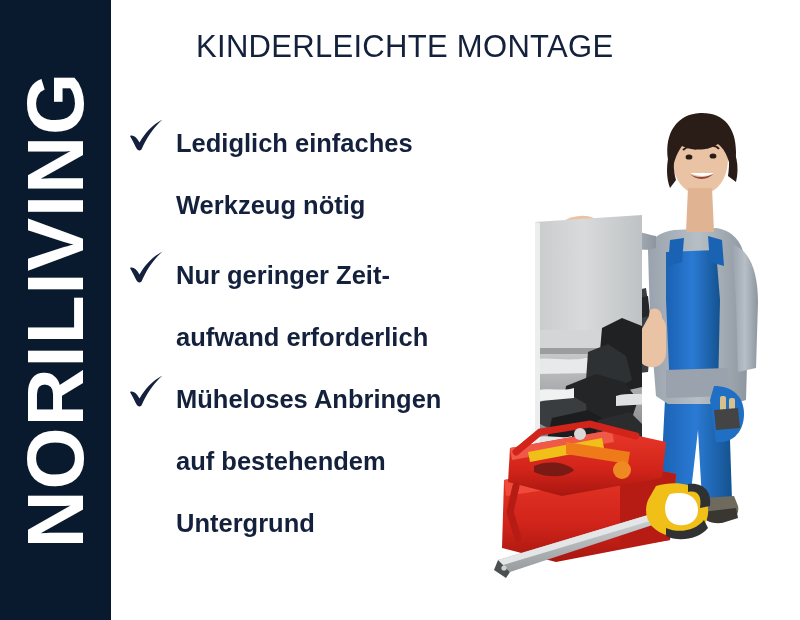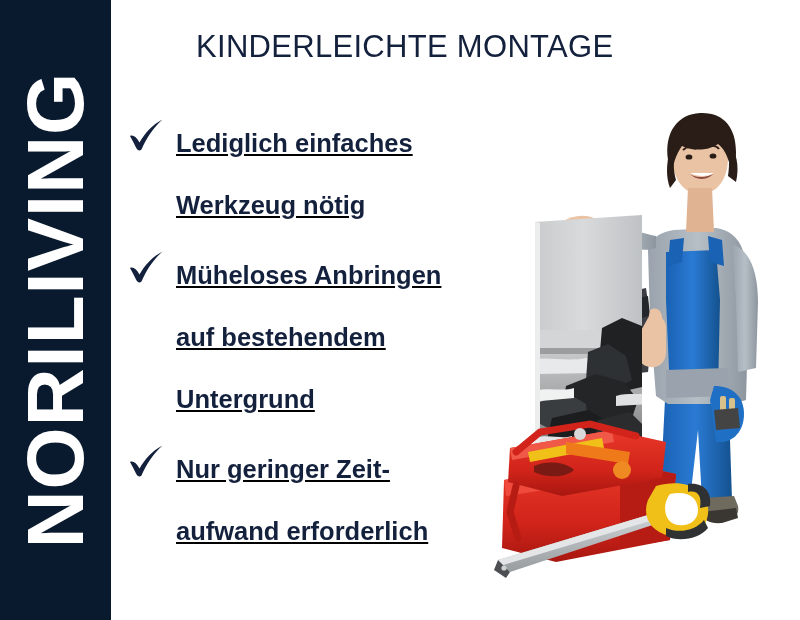--- a/index.html
+++ b/index.html
@@ -72,21 +72,20 @@
   .check-icon {
     flex: 0 0 auto;
     width: 42px;
     height: 40px;
     display: block;
     margin-top: 4px;
   }
   .bullet-lines {
     flex: 1 1 auto;
     padding-left: 8px;
-    text-decoration: underline;
   }
   .bullet-line {
     color: #14213d;
     font-family: "Liberation Sans", sans-serif;
     font-weight: bold;
     font-size: 25.5px;
     line-height: 62px;
     white-space: nowrap;
   }
   .bullet-gap-1 { margin-bottom: 8px; }
@@ -120,42 +119,42 @@
         <svg viewBox="0 0 42 40" width="42" height="40" aria-hidden="true">
           <path d="M4 20 C7 18.5 10.5 21 13.5 26.5 C19 17 26 9 36.5 3.5 C27 12 20.5 22 15.5 33.5 C13.5 35.5 11.5 34.5 10 31.5 C8 27.5 6 23.5 4 20 Z" fill="#14213d"></path>
         </svg>
       </span>
       <span class="bullet-lines">
         <div class="bullet-line">Lediglich einfaches</div>
         <div class="bullet-line">Werkzeug nötig</div>
       </span>
     </div>
 
+    <div class="bullet-row">
+      <span class="check-icon">
+        <svg viewBox="0 0 42 40" width="42" height="40" aria-hidden="true">
+          <path d="M4 20 C7 18.5 10.5 21 13.5 26.5 C19 17 26 9 36.5 3.5 C27 12 20.5 22 15.5 33.5 C13.5 35.5 11.5 34.5 10 31.5 C8 27.5 6 23.5 4 20 Z" fill="#14213d"></path>
+        </svg>
+      </span>
+      <span class="bullet-lines">
+        <div class="bullet-line">Nur geringer Zeit-</div>
+        <div class="bullet-line">aufwand erforderlich</div>
+      </span>
+    </div>
+
     <div class="bullet-row bullet-gap-2">
       <span class="check-icon">
         <svg viewBox="0 0 42 40" width="42" height="40" aria-hidden="true">
           <path d="M4 20 C7 18.5 10.5 21 13.5 26.5 C19 17 26 9 36.5 3.5 C27 12 20.5 22 15.5 33.5 C13.5 35.5 11.5 34.5 10 31.5 C8 27.5 6 23.5 4 20 Z" fill="#14213d"></path>
         </svg>
       </span>
       <span class="bullet-lines">
         <div class="bullet-line">Müheloses Anbringen</div>
         <div class="bullet-line">auf bestehendem</div>
         <div class="bullet-line">Untergrund</div>
-      </span>
-    </div>
-
-    <div class="bullet-row">
-      <span class="check-icon">
-        <svg viewBox="0 0 42 40" width="42" height="40" aria-hidden="true">
-          <path d="M4 20 C7 18.5 10.5 21 13.5 26.5 C19 17 26 9 36.5 3.5 C27 12 20.5 22 15.5 33.5 C13.5 35.5 11.5 34.5 10 31.5 C8 27.5 6 23.5 4 20 Z" fill="#14213d"></path>
-        </svg>
-      </span>
-      <span class="bullet-lines">
-        <div class="bullet-line">Nur geringer Zeit-</div>
-        <div class="bullet-line">aufwand erforderlich</div>
       </span>
     </div>
 
   </div>
 
   <div id="photo">
     <svg width="330" height="620" viewBox="0 0 330 620" aria-hidden="true">
       <defs>
         <linearGradient id="panelGrad" x1="0" y1="0" x2="1" y2="0">
           <stop offset="0%" stop-color="#c9cbcc"></stop>

